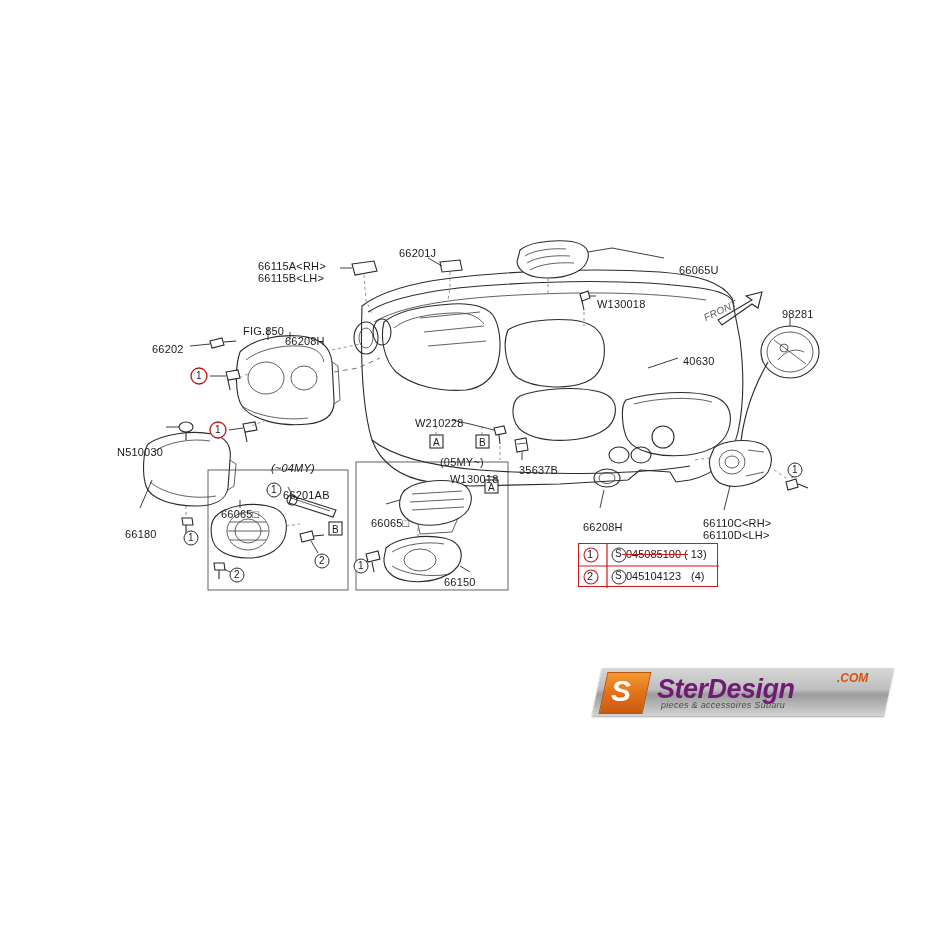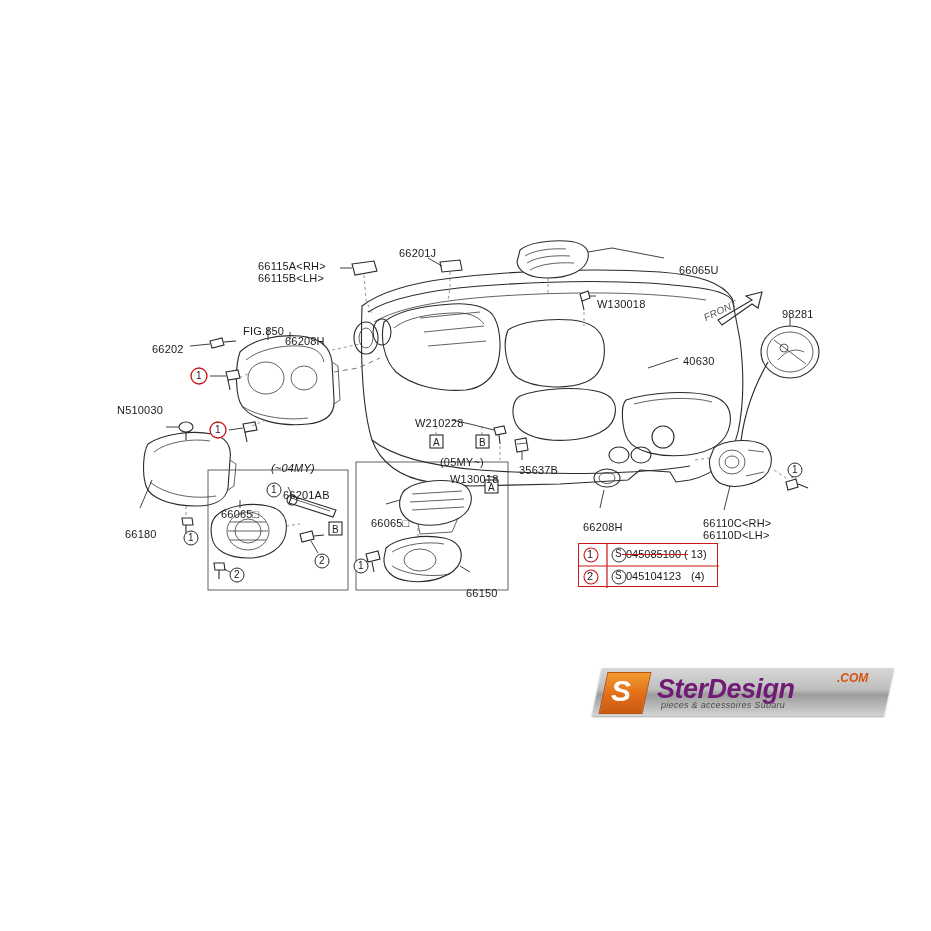--- a/index.html
+++ b/index.html
@@ -373,34 +373,34 @@
 66115B&lt;LH&gt;</div>
   <div class="label" style="left:399px; top:247px;">66201J</div>
   <div class="label" style="left:679px; top:264px;">66065U</div>
   <div class="label" style="left:597px; top:298px;">W130018</div>
   <div class="label" style="left:782px; top:308px;">98281</div>
   <div class="label italic small" style="left:702px; top:313px; transform:rotate(-25deg); transform-origin:left top; color:#555;">FRONT</div>
   <div class="label" style="left:243px; top:325px;">FIG.850</div>
   <div class="label" style="left:152px; top:343px;">66202</div>
   <div class="label" style="left:285px; top:335px;">66208H</div>
   <div class="label" style="left:683px; top:355px;">40630</div>
-  <div class="label" style="left:117px; top:404px;">N510030</div>
+  <div class="label" style="left:117px; top:446px;">N510030</div>
   <div class="label" style="left:415px; top:417px;">W210228</div>
   <div class="label" style="left:519px; top:464px;">35637B</div>
   <div class="label" style="left:450px; top:473px;">W130018</div>
   <div class="label" style="left:440px; top:456px;">(05MY~)</div>
   <div class="label" style="left:271px; top:462px;font-style:italic;">(~04MY)</div>
   <div class="label" style="left:283px; top:489px;">66201AB</div>
   <div class="label" style="left:221px; top:508px;">66065□</div>
   <div class="label" style="left:371px; top:517px;">66065□</div>
   <div class="label" style="left:125px; top:528px;">66180</div>
   <div class="label" style="left:583px; top:521px;">66208H</div>
   <div class="label" style="left:703px; top:517px;">66110C&lt;RH&gt;
 66110D&lt;LH&gt;</div>
-  <div class="label" style="left:466px; top:576px;margin-top:11px;">66150</div>
+  <div class="label" style="left:444px; top:576px;">66150</div>
 
   <svg width="931" height="931" viewBox="0 0 931 931" style="pointer-events:none;">
     <g>
       <circle cx="199" cy="376" r="8" fill="#fff" stroke="#c01212" stroke-width="1.3"></circle>
       <circle cx="218" cy="430" r="8" fill="#fff" stroke="#c01212" stroke-width="1.3"></circle>
       <circle cx="191" cy="538" r="7" fill="#fff" stroke="#2b2b2b" stroke-width="1"></circle>
       <circle cx="274" cy="490" r="7" fill="#fff" stroke="#2b2b2b" stroke-width="1"></circle>
       <circle cx="361" cy="566" r="7" fill="#fff" stroke="#2b2b2b" stroke-width="1"></circle>
       <circle cx="795" cy="470" r="7" fill="#fff" stroke="#2b2b2b" stroke-width="1"></circle>
       <circle cx="237" cy="575" r="7" fill="#fff" stroke="#2b2b2b" stroke-width="1"></circle>

